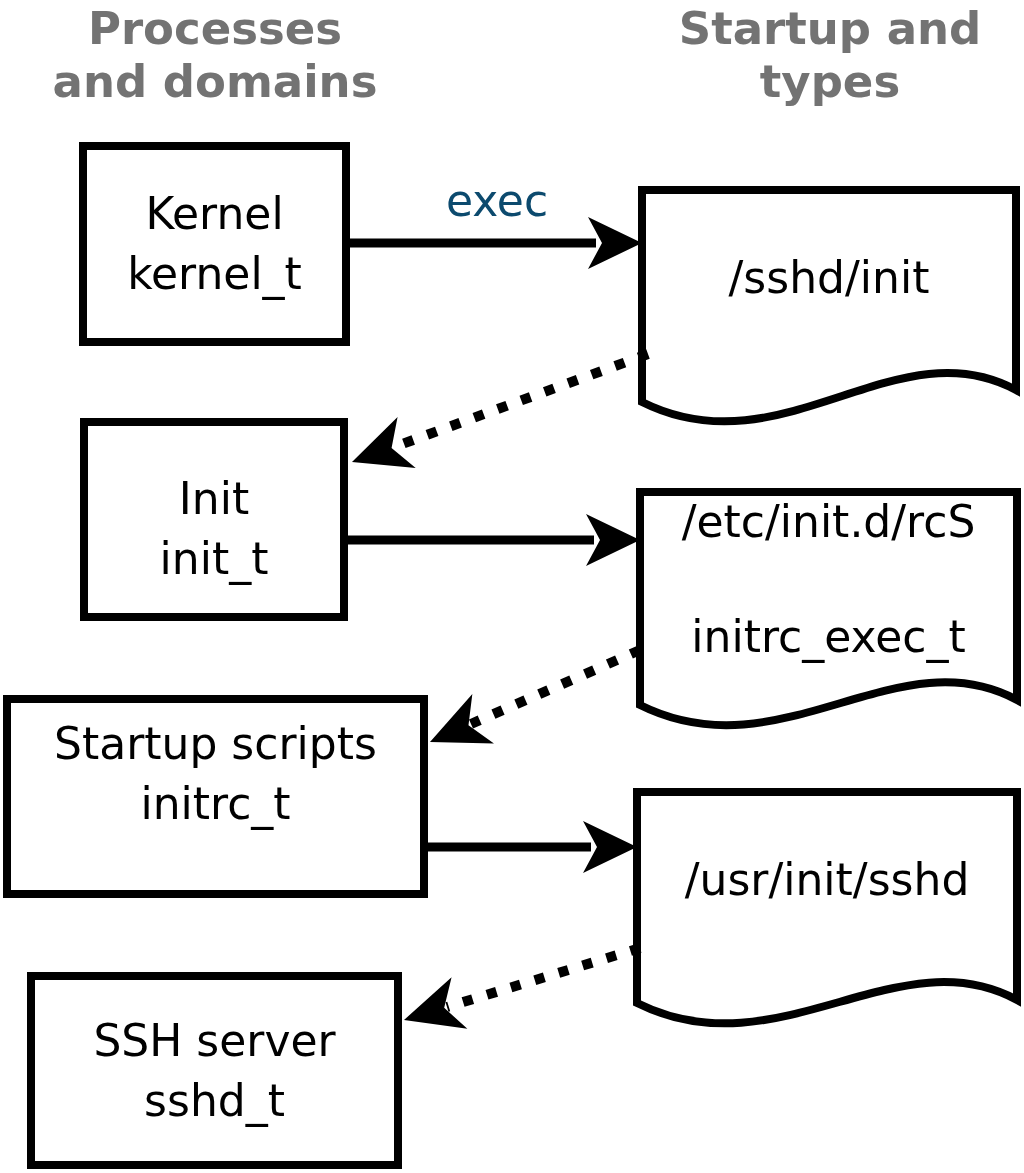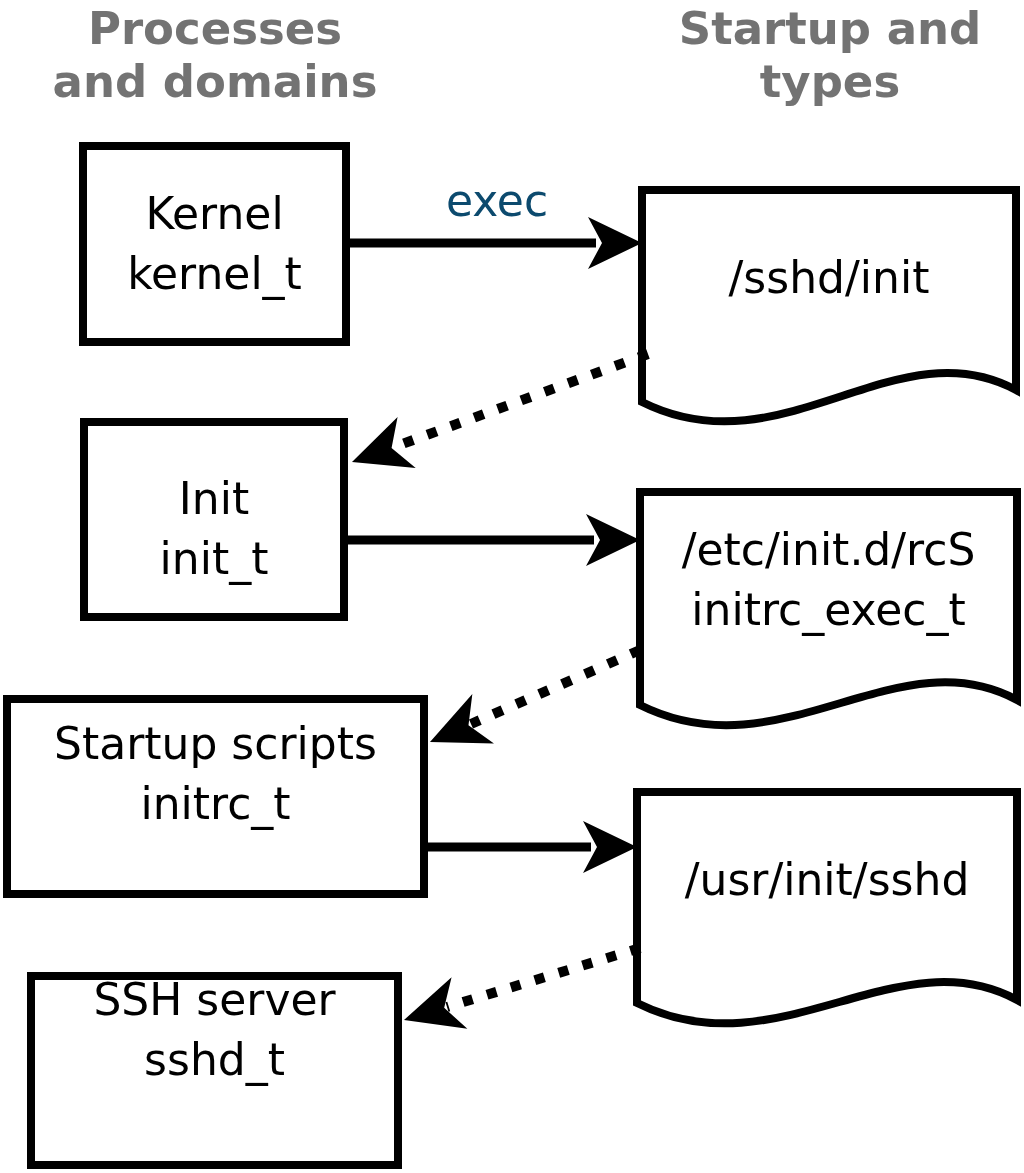--- a/index.html
+++ b/index.html
@@ -70,29 +70,29 @@
     <div>kernel_t</div>
   </div>
   <div class="lbl boxlbl" style="left:80px;top:418px;width:268px;height:203px;margin-top:9px;">
     <div>Init</div>
     <div>init_t</div>
   </div>
   <div class="lbl boxlbl" style="left:3px;top:695px;width:425px;height:158px;">
     <div>Startup scripts</div>
     <div>initrc_t</div>
   </div>
-  <div class="lbl boxlbl" style="left:27px;top:931px;width:375px;height:197px;">
+  <div class="lbl boxlbl" style="left:27px;top:972px;width:375px;height:197px;">
     <div>SSH server</div>
     <div>sshd_t</div>
   </div>
 
   <div class="lbl" style="left:642px;top:190px;width:374px;height:175px;">
     <div>/sshd/init</div>
   </div>
-  <div class="lbl" style="left:640px;top:492px;width:377px;height:175px;">
+  <div class="lbl" style="left:640px;top:492px;width:377px;height:175px;justify-content:space-between;">
     <div>/etc/init.d/rcS</div>
     <div>initrc_exec_t</div>
   </div>
   <div class="lbl" style="left:637px;top:792px;width:380px;height:175px;">
     <div>/usr/init/sshd</div>
   </div>
 
 </div>
 
 </body></html>

